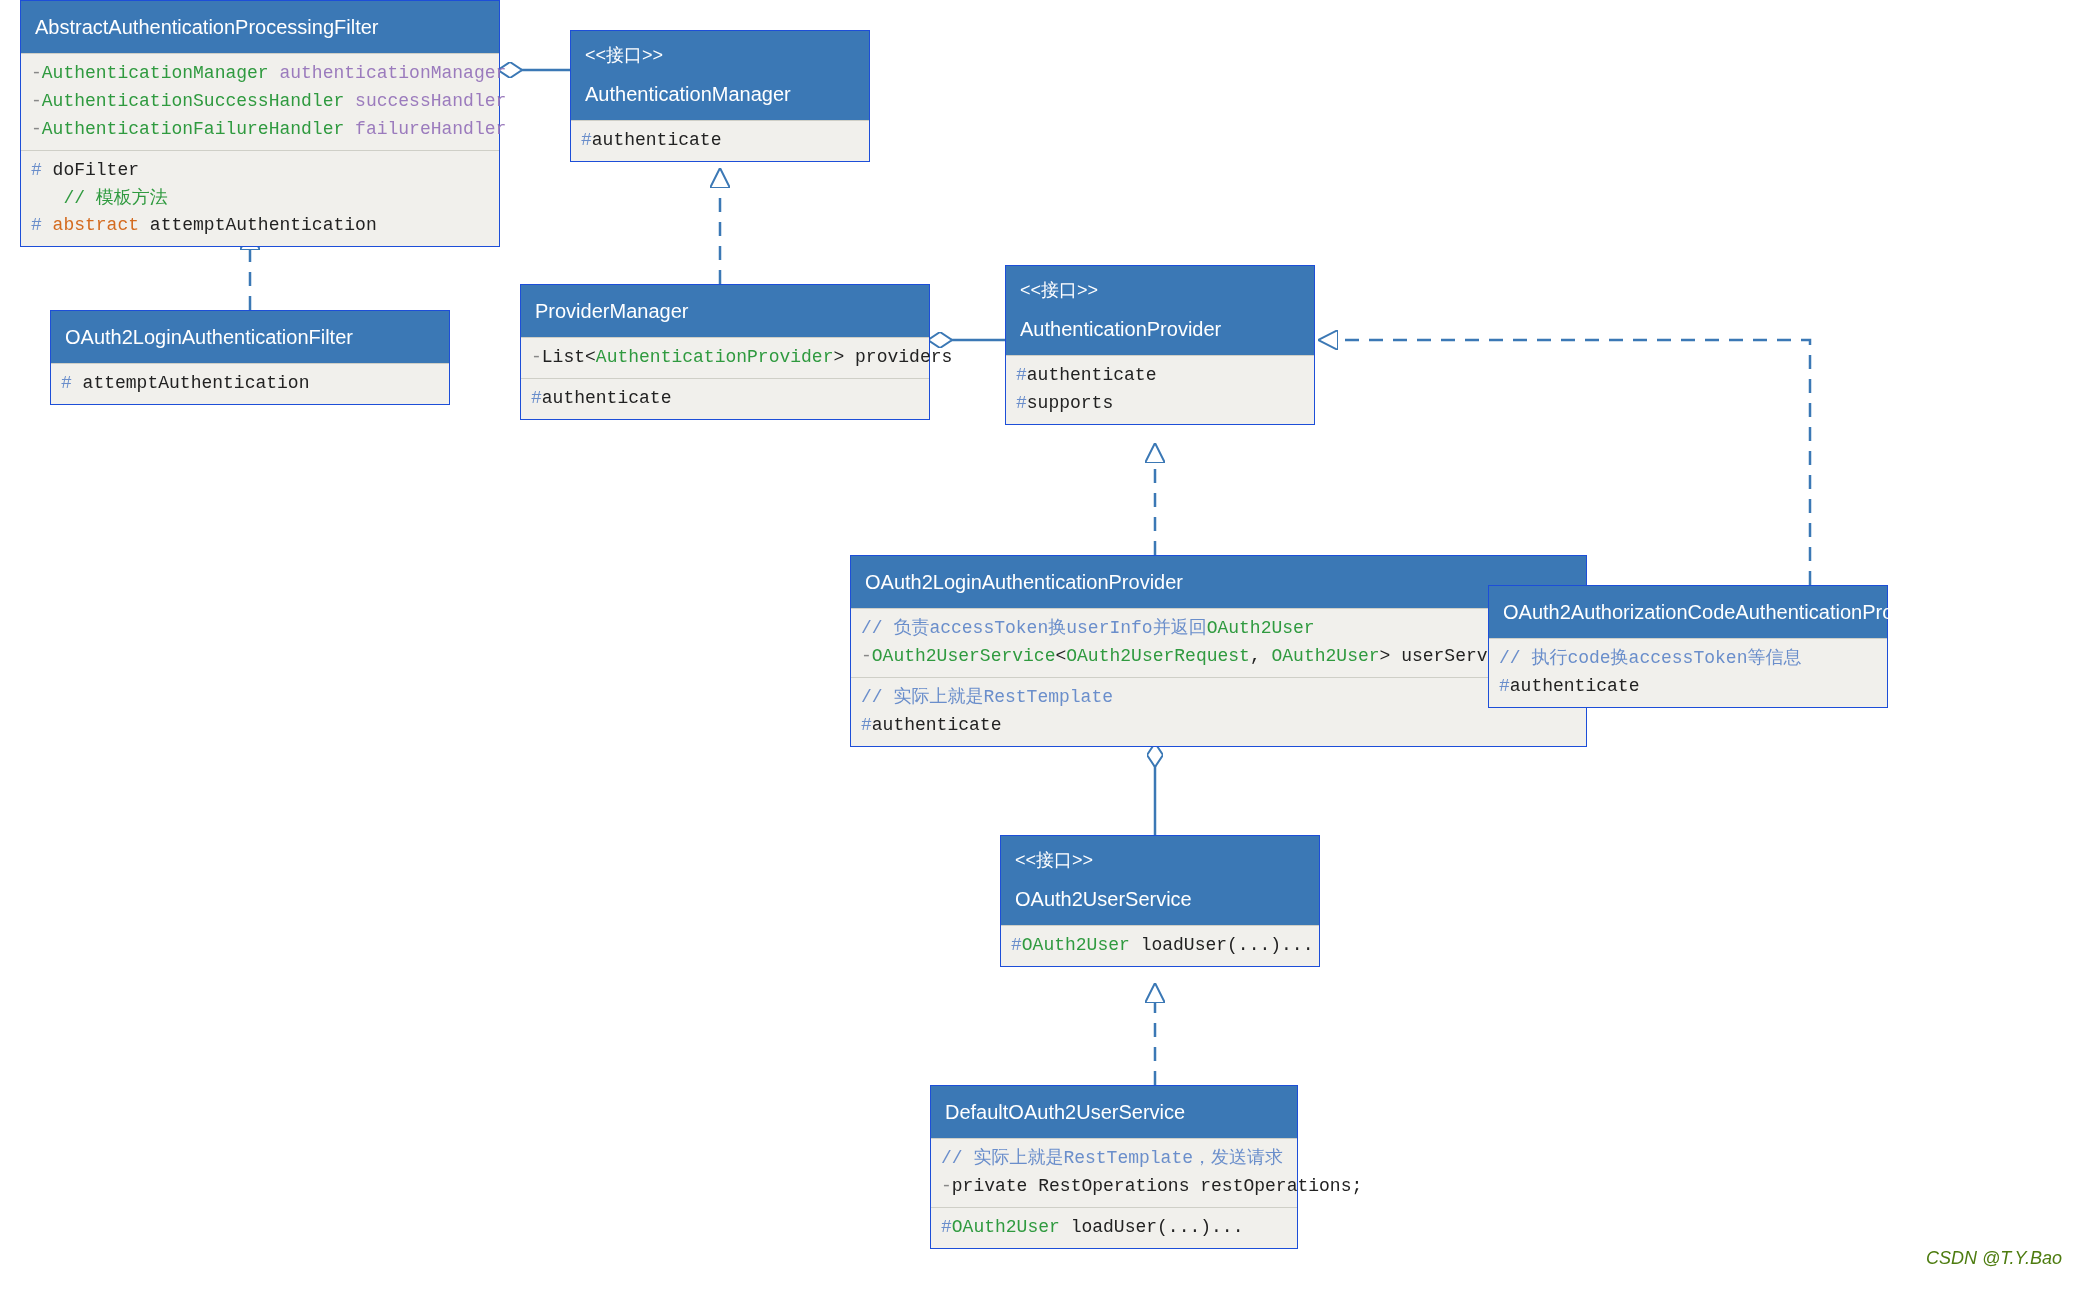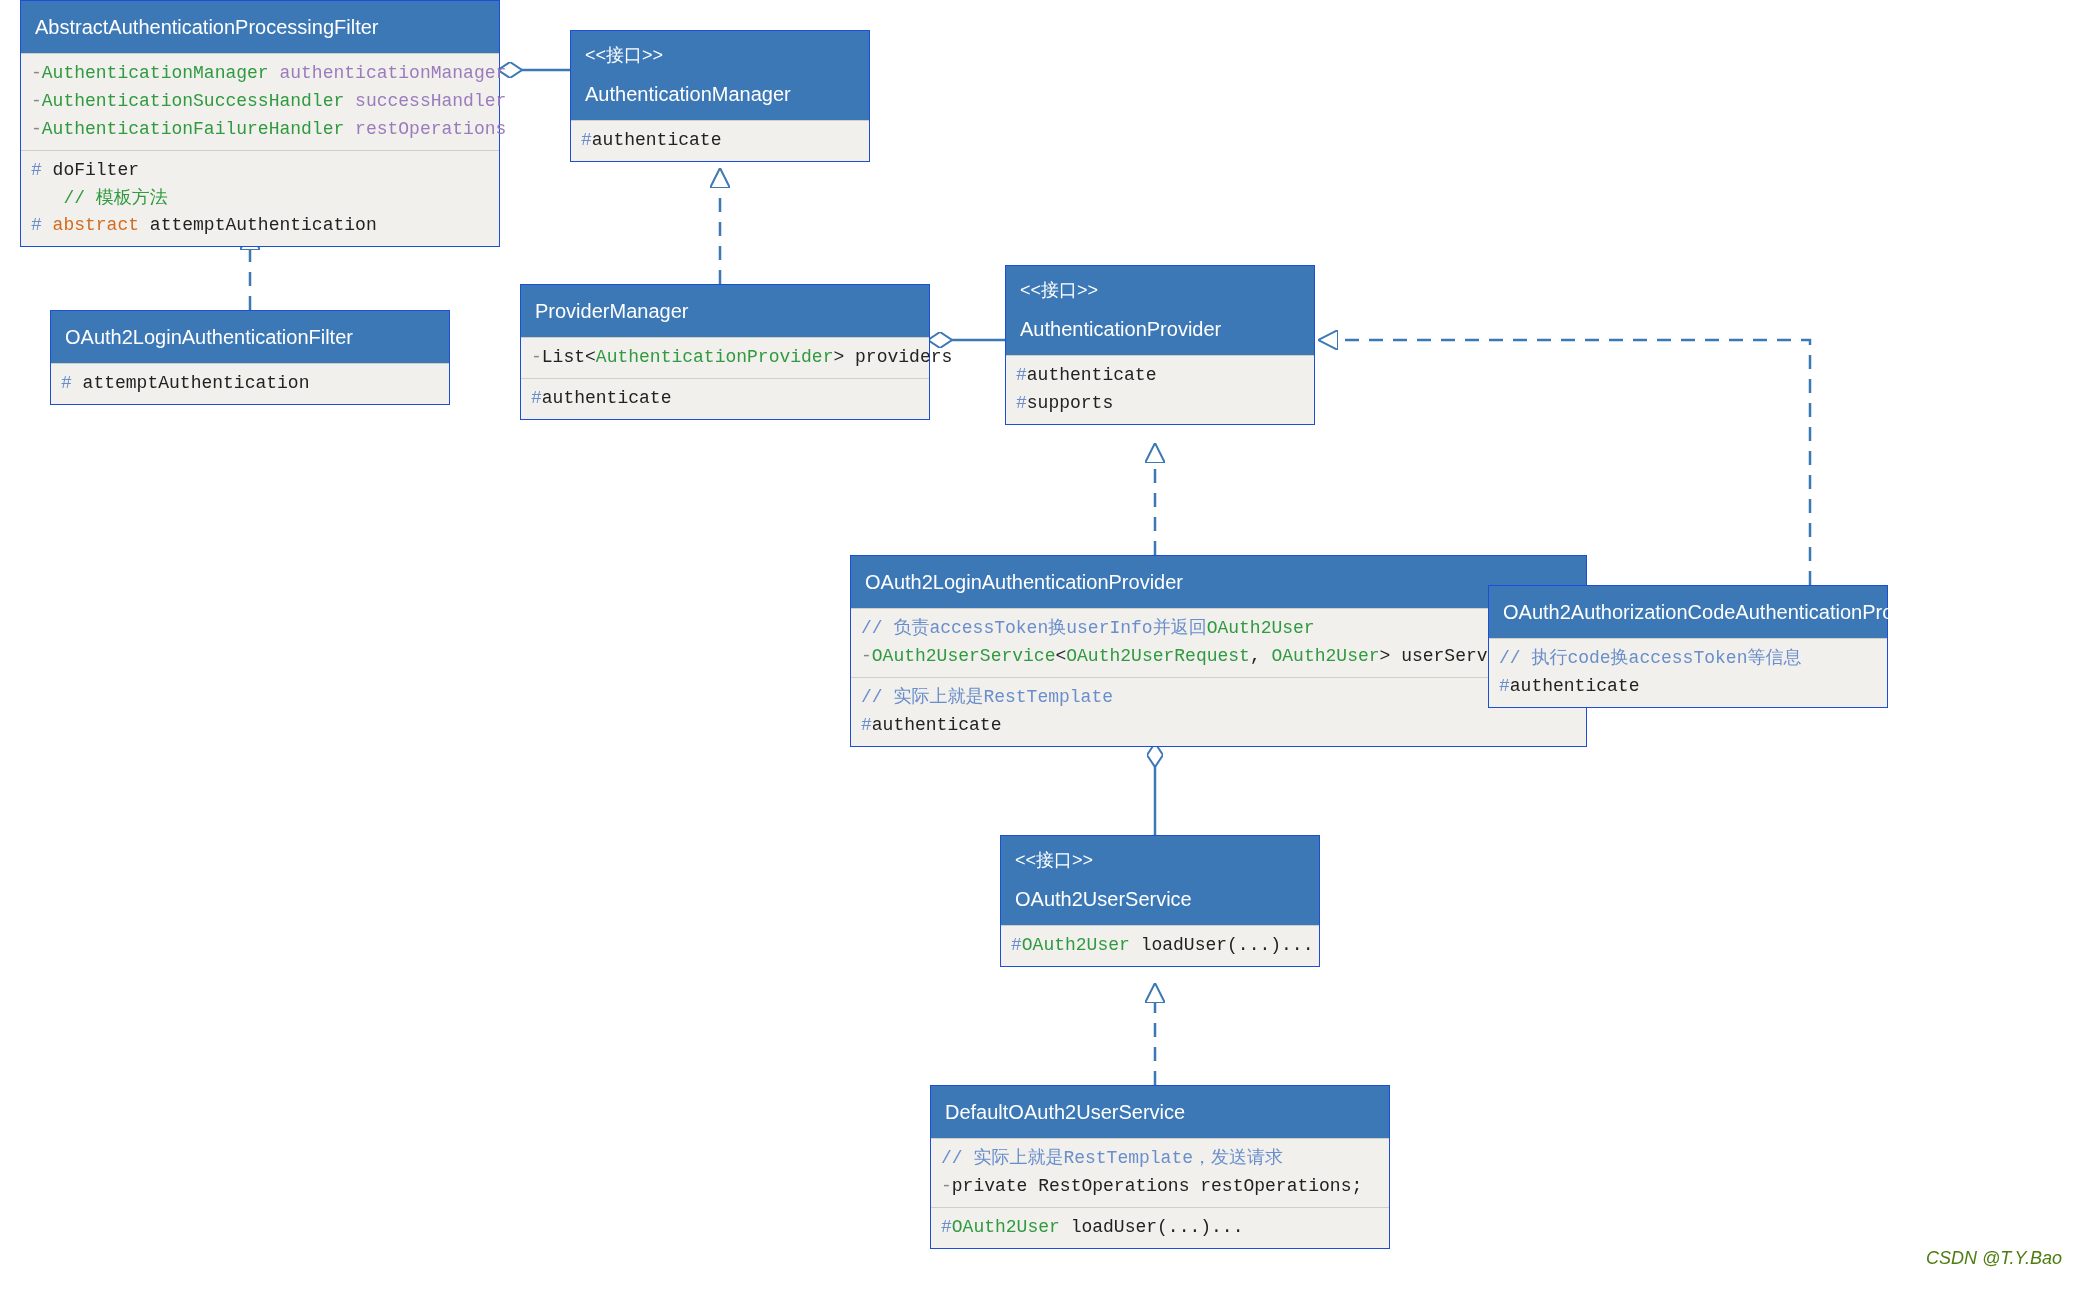--- a/index.html
+++ b/index.html
@@ -98,21 +98,21 @@
   <path d="M 1155 1085  L 1155 985" stroke="#3b78b5" stroke-width="2.5" fill="none" stroke-dasharray="14 10" marker-end="url(#tri)"></path>
 </svg>
 
 <div class="box" style="left:20px; top:0px; width:480px;">
   <div class="hdr">
     <span class="title">AbstractAuthenticationProcessingFilter</span>
   </div>
   <div class="sec">
     <div class="ln"><span class="dash">-</span><span class="type">AuthenticationManager</span> <span class="var">authenticationManager</span></div>
     <div class="ln"><span class="dash">-</span><span class="type">AuthenticationSuccessHandler</span> <span class="var">successHandler</span></div>
-    <div class="ln"><span class="dash">-</span><span class="type">AuthenticationFailureHandler</span> <span class="var">restOperations</span></div>
+    <div class="ln"><span class="dash">-</span><span class="type">AuthenticationFailureHandler</span> <span class="var">failureHandler</span></div>
   </div>
   <div class="sec">
     <div class="ln"><span class="vis"># </span><span>doFilter</span></div>
     <div class="ln">   <span class="type">// 模板方法</span></div>
     <div class="ln"><span class="vis"># </span><span class="kw">abstract</span> <span>attemptAuthentication</span></div>
   </div>
 </div>
 
 <div class="box" style="left:50px; top:310px; width:400px;">
   <div class="hdr">
@@ -186,21 +186,21 @@
   <div class="hdr">
     <div class="stereo">&lt;&lt;接口&gt;&gt;</div>
     <div style="height:8px"></div>
     <span class="title">OAuth2UserService</span>
   </div>
   <div class="sec">
     <div class="ln"><span class="vis">#</span><span class="type">OAuth2User</span><span> loadUser(...)...</span></div>
   </div>
 </div>
 
-<div class="box" style="left:930px; top:1085px; width:460px;">
+<div class="box" style="left:930px; top:1085px; width:368px;">
   <div class="hdr">
     <span class="title">DefaultOAuth2UserService</span>
   </div>
   <div class="sec">
     <div class="ln"><span class="cmt">// 实际上就是RestTemplate，发送请求</span></div>
     <div class="ln"><span class="dash">-</span><span>private RestOperations restOperations;</span></div>
   </div>
   <div class="sec">
     <div class="ln"><span class="vis">#</span><span class="type">OAuth2User</span><span> loadUser(...)...</span></div>
   </div>

